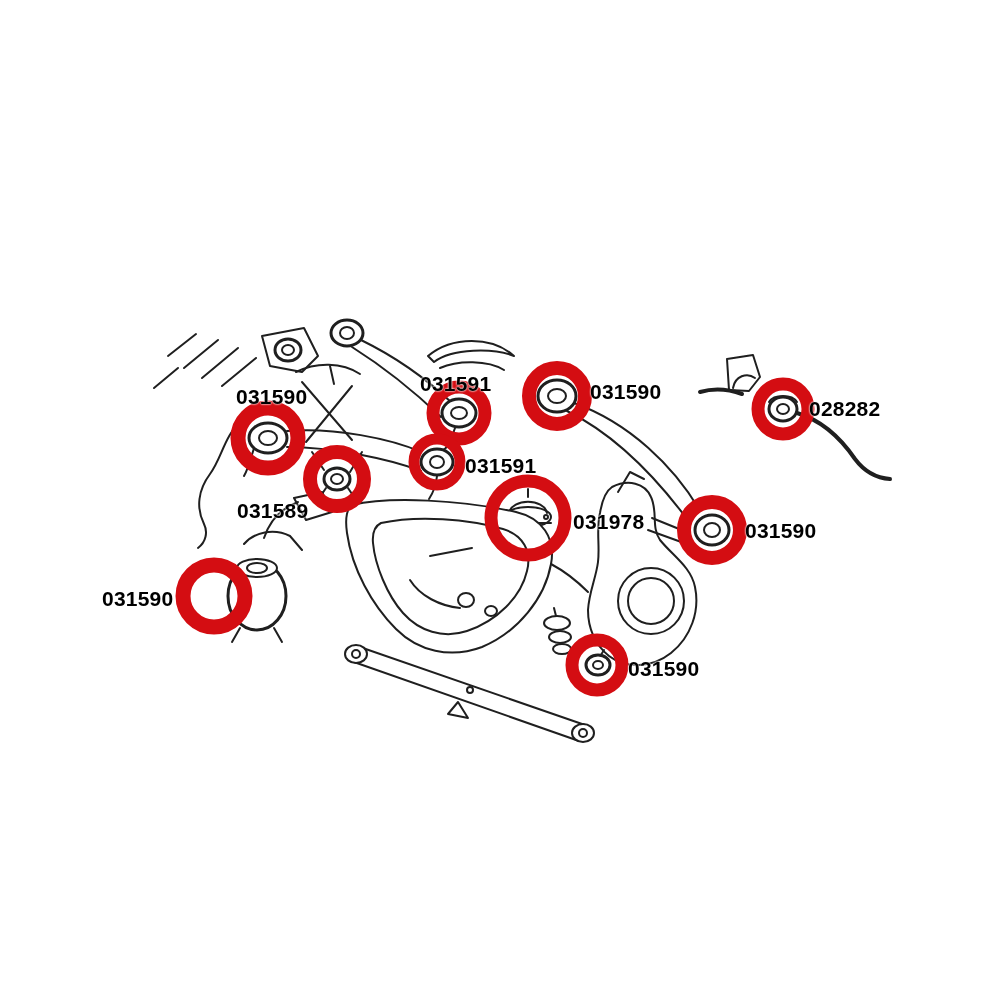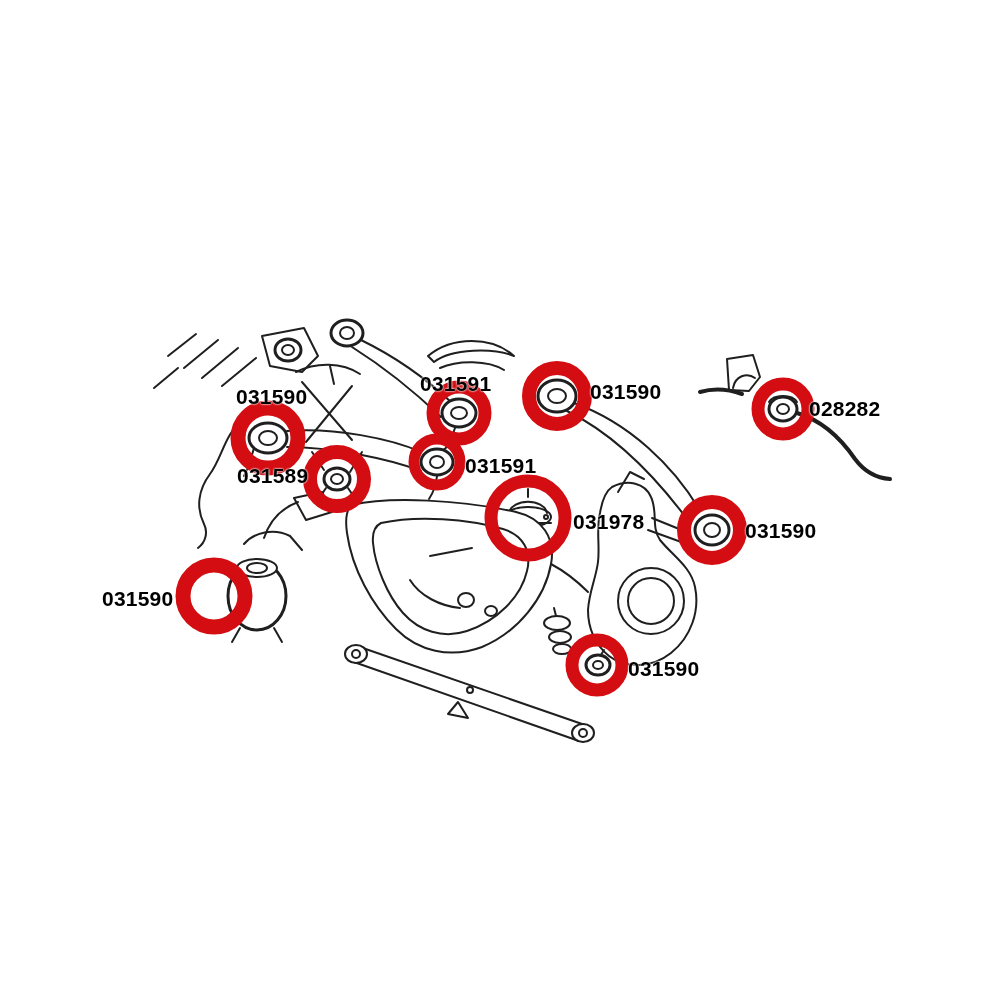--- a/index.html
+++ b/index.html
@@ -190,20 +190,20 @@
       <circle class="ring" cx="712" cy="530" r="28" stroke-width="14" stroke="#d40d12"></circle>
       <circle class="ring" cx="214" cy="596" r="31" stroke-width="15" stroke="#d40d12"></circle>
       <circle class="ring" cx="597" cy="665" r="25" stroke-width="13" stroke="#d40d12"></circle>
     </g>
   </svg>
 
   <div class="part-label" style="left:236px; top:397px;">031590</div>
   <div class="part-label" style="left:420px; top:384px;">031591</div>
   <div class="part-label" style="left:590px; top:392px;">031590</div>
   <div class="part-label" style="left:809px; top:409px;">028282</div>
-  <div class="part-label" style="left:237px; top:476px;">031589</div>
+  <div class="part-label" style="left:237px; top:511px;">031589</div>
   <div class="part-label" style="left:465px; top:466px;">031591</div>
   <div class="part-label" style="left:573px; top:522px;">031978</div>
   <div class="part-label" style="left:745px; top:531px;">031590</div>
   <div class="part-label" style="left:102px; top:599px;">031590</div>
   <div class="part-label" style="left:628px; top:669px;">031590</div>
 
 </div>
 
 </body></html>

